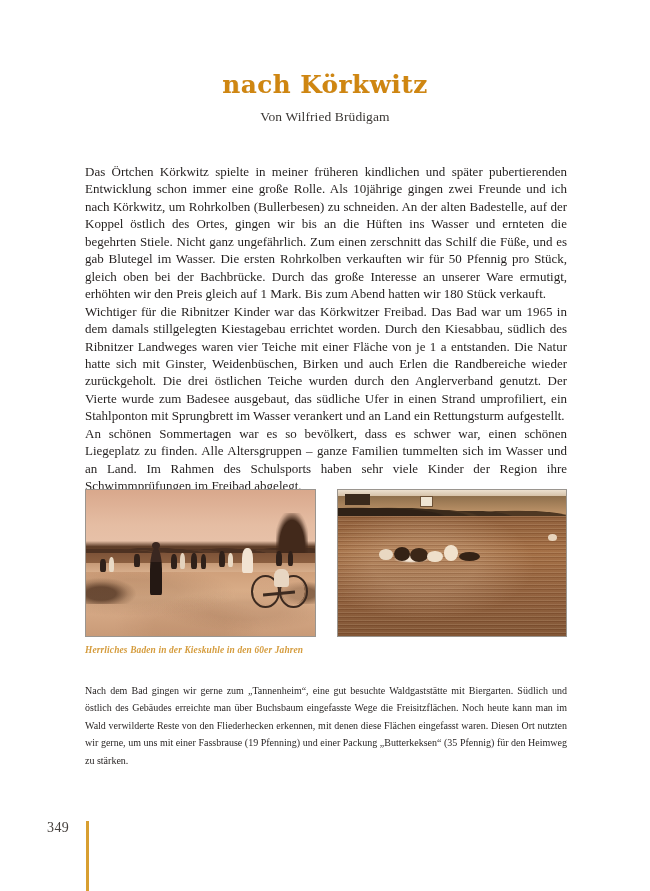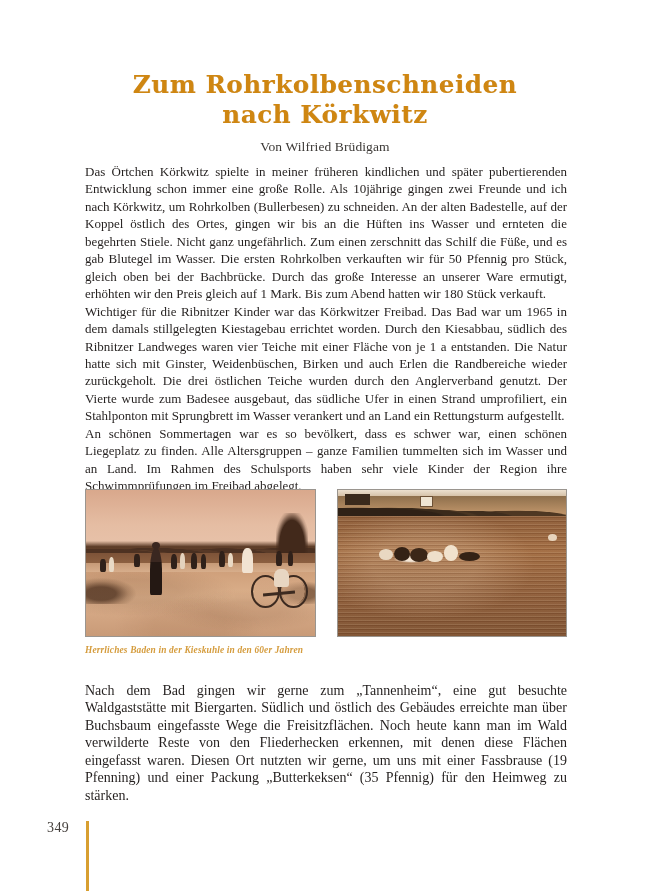--- a/index.html
+++ b/index.html
@@ -281,21 +281,21 @@
   
   .closing-col {
     position: absolute;
     left: 85px;
     top: 682px;
     width: 482px;
   }
   .closing-col p {
     margin: 0;
     text-align: justify;
-    font-size: 14px;
+    font-size: 10px;
     line-height: 17.45px;
   }
 
   
   .folio {
     position: absolute;
     left: 47px;
     top: 820px;
     font-family: "Liberation Serif", serif;
     font-size: 14px;
@@ -311,21 +311,20 @@
     background: #d89f31;
   }
 </style>
 </head>
 <body>
 
 <div class="page">
 
   <div class="title-block">
     <h1 class="article-title">
-      <span>Zum Rohrkolbenschneiden</span>
       <span class="line2">nach Körkwitz</span>
     </h1>
     <div class="byline">Von Wilfried Brüdigam</div>
   </div>
 
   <div class="body-col">
     <p>Das Örtchen Körkwitz spielte in meiner früheren kindlichen und später pubertierenden Entwicklung schon immer eine große Rolle. Als 10jährige gingen zwei Freunde und ich nach Körkwitz, um Rohrkolben (Bullerbesen) zu schneiden. An der alten Badestelle, auf der Koppel östlich des Ortes, gingen wir bis an die Hüften ins Wasser und ernteten die begehrten Stiele. Nicht ganz ungefährlich. Zum einen zerschnitt das Schilf die Füße, und es gab Blutegel im Wasser. Die ersten Rohrkolben verkauften wir für 50 Pfennig pro Stück, gleich oben bei der Bachbrücke. Durch das große Interesse an unserer Ware ermutigt, erhöhten wir den Preis gleich auf 1 Mark. Bis zum Abend hatten wir 180 Stück verkauft.</p>
     <p>Wichtiger für die Ribnitzer Kinder war das Körkwitzer Freibad. Das Bad war um 1965 in dem damals stillgelegten Kiestagebau errichtet worden. Durch den Kiesabbau, südlich des Ribnitzer Landweges waren vier Teiche mit einer Fläche von je 1 a entstanden. Die Natur hatte sich mit Ginster, Weidenbüschen, Birken und auch Erlen die Randbereiche wieder zurückgeholt. Die drei östlichen Teiche wurden durch den Anglerverband genutzt. Der Vierte wurde zum Badesee ausgebaut, das südliche Ufer in einen Strand umprofiliert, ein Stahlponton mit Sprungbrett im Wasser verankert und an Land ein Rettungsturm aufgestellt.</p>
     <p>An schönen Sommertagen war es so bevölkert, dass es schwer war, einen schönen Liegeplatz zu finden. Alle Altersgruppen – ganze Familien tummelten sich im Wasser und an Land. Im Rahmen des Schulsports haben sehr viele Kinder der Region ihre Schwimmprüfungen im Freibad abgelegt.</p>
   </div>

